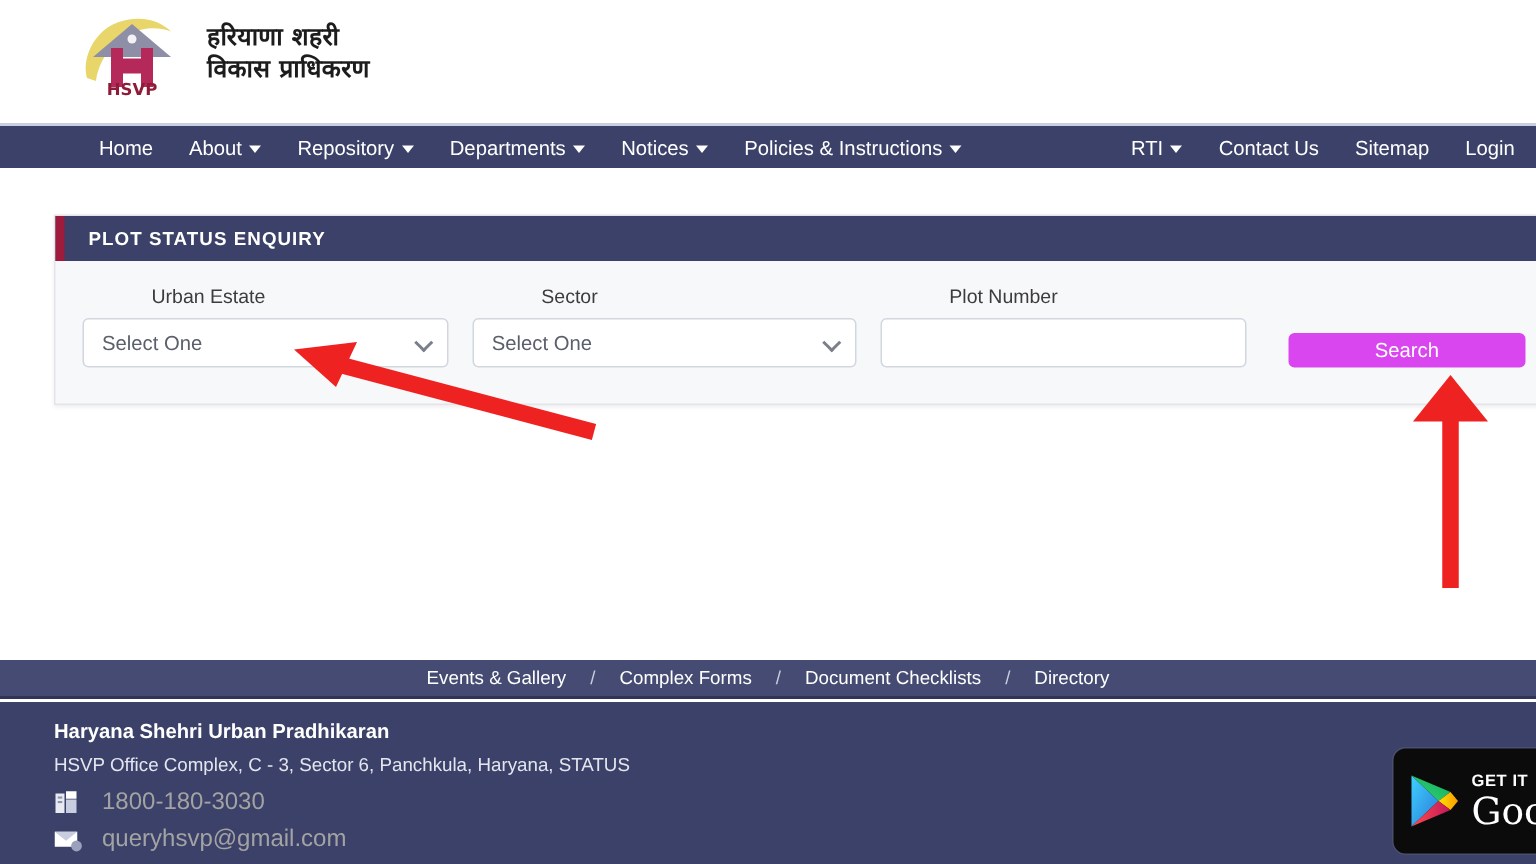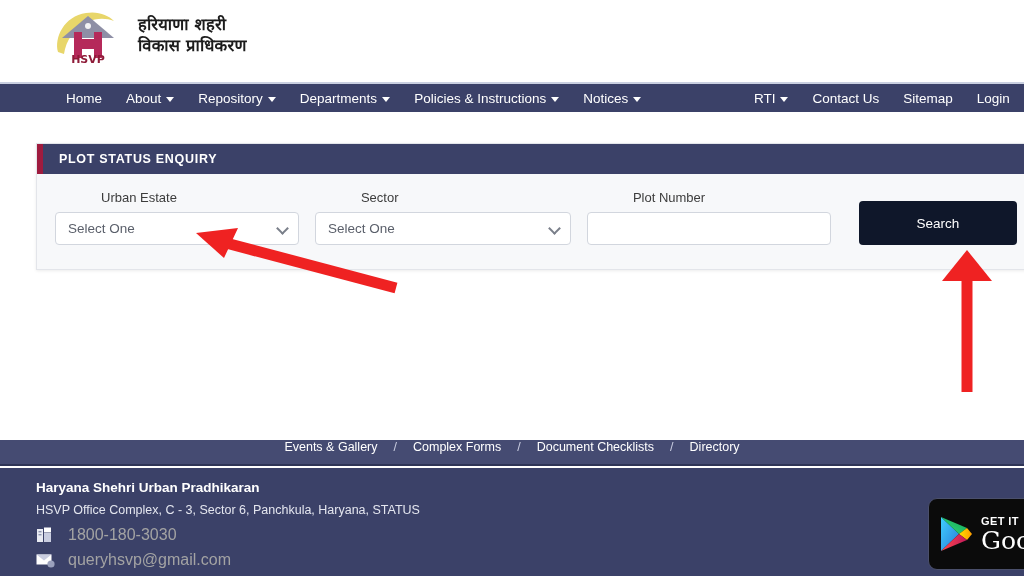--- a/index.html
+++ b/index.html
@@ -81,33 +81,33 @@
     position: relative;
   }
   .control.empty-input { color: transparent; }
   .chev {
     position: absolute; right: 11px; top: 11px;
     width: 9px; height: 9px;
     border-right: 2px solid #7a7f8a; border-bottom: 2px solid #7a7f8a;
     transform: rotate(45deg);
   }
   .search-button {
-    height: 44px; width: 170px; margin-left: 12px;
-    background: #0f172a; border: none; border-radius: 4px;
+    height: 23px; width: 170px; margin-left: 12px;
+    background: #d946ef; border: none; border-radius: 4px;
     color: #ffffff; font-size: 13.5px;
     display: flex; align-items: center; justify-content: center;
     cursor: pointer;
   }
 
   
   .footer-links {
     position: absolute; left: 0; top: 440px; width: 1024px; height: 26px;
     background: #454b72;
     border-bottom: 2px solid #2f3557;
-    display: flex; align-items: flex-start; justify-content: center; gap: 0;
+    display: flex; align-items: center; justify-content: center; gap: 0;
   }
   .footer-link { color: #ffffff; font-size: 12.5px; padding: 0 16px; cursor: pointer; }
   .footer-sep { color: #c9cde0; font-size: 12.5px; }
   .footer-main {
     position: absolute; left: 0; top: 468px; width: 1024px; height: 108px;
     background: #3b4168;
     padding: 12px 0 0 36px;
   }
   .org-name { color: #ffffff; font-size: 13.5px; font-weight: 700; margin-bottom: 8px; }
   .org-addr { color: #e4e6ef; font-size: 12.5px; margin-bottom: 9px; }
@@ -163,25 +163,25 @@
       </div>
       <div class="nav-item">
         <span>Repository</span>
         <span class="caret"></span>
       </div>
       <div class="nav-item">
         <span>Departments</span>
         <span class="caret"></span>
       </div>
       <div class="nav-item">
+        <span>Notices</span>
+        <span class="caret"></span>
+      </div>
+      <div class="nav-item">
         <span>Policies &amp; Instructions</span>
-        <span class="caret"></span>
-      </div>
-      <div class="nav-item">
-        <span>Notices</span>
         <span class="caret"></span>
       </div>
       <div class="nav-item active">
         <span>Services</span>
         <span class="caret"></span>
       </div>
       <div class="nav-item">
         <span>RTI</span>
         <span class="caret"></span>
       </div>

